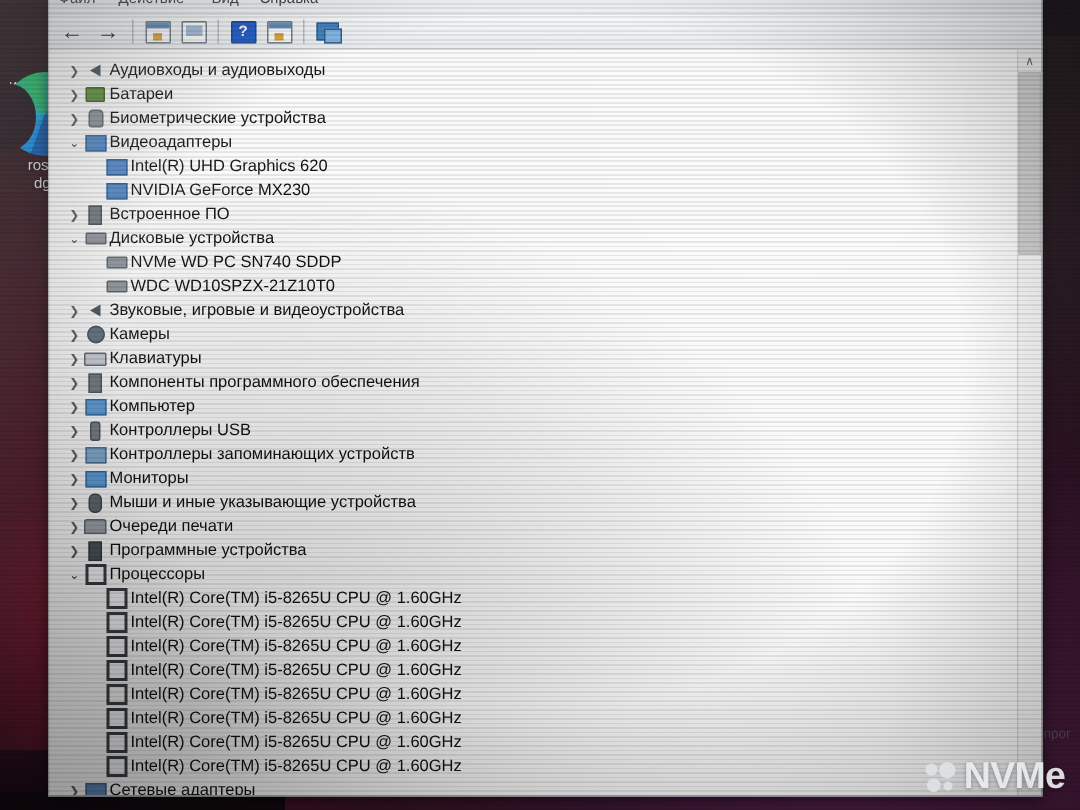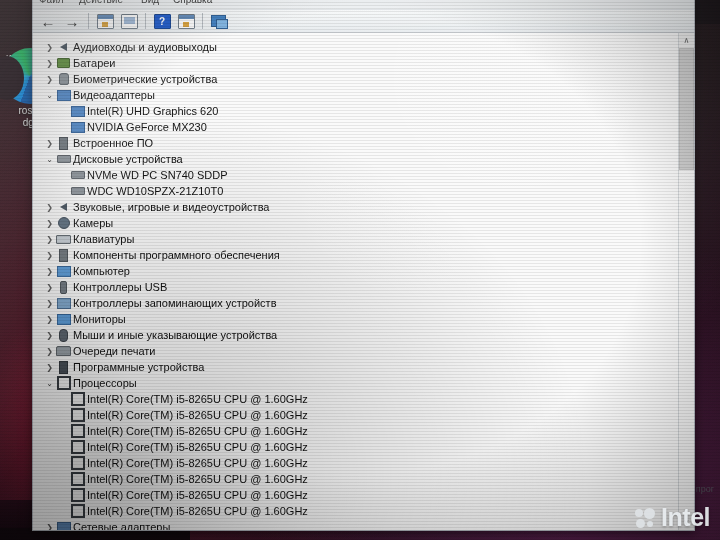--- a/index.html
+++ b/index.html
@@ -412,14 +412,14 @@
 <div id="scan"></div>
 <div id="vign"></div>
 
 <div id="avito">
   <span class="marks">
     <i class="m-a"></i>
     <i class="m-b"></i>
     <i class="m-c"></i>
     <i class="m-d"></i>
   </span>
-  <span class="txt">Intel</span>
+  <span class="txt">NVMe</span>
 </div>
 
 </body></html>

